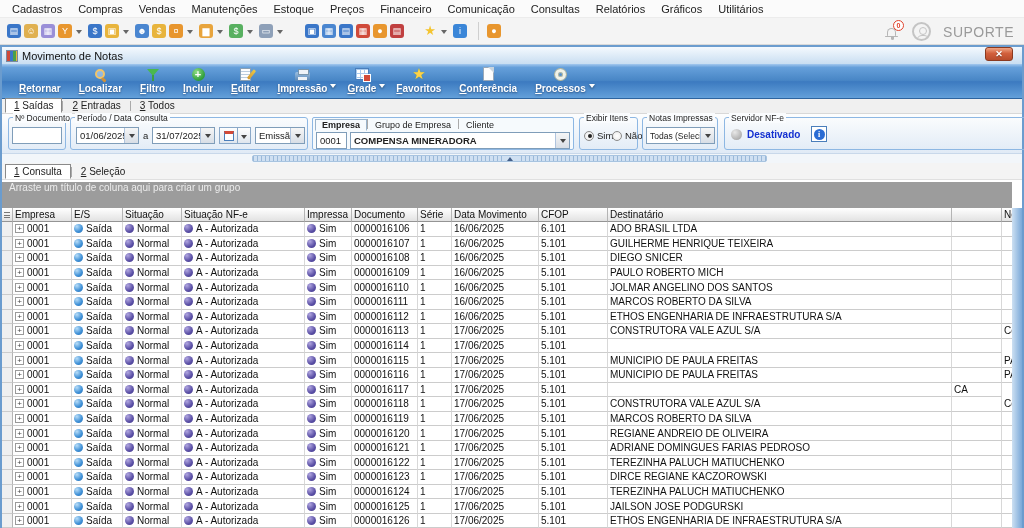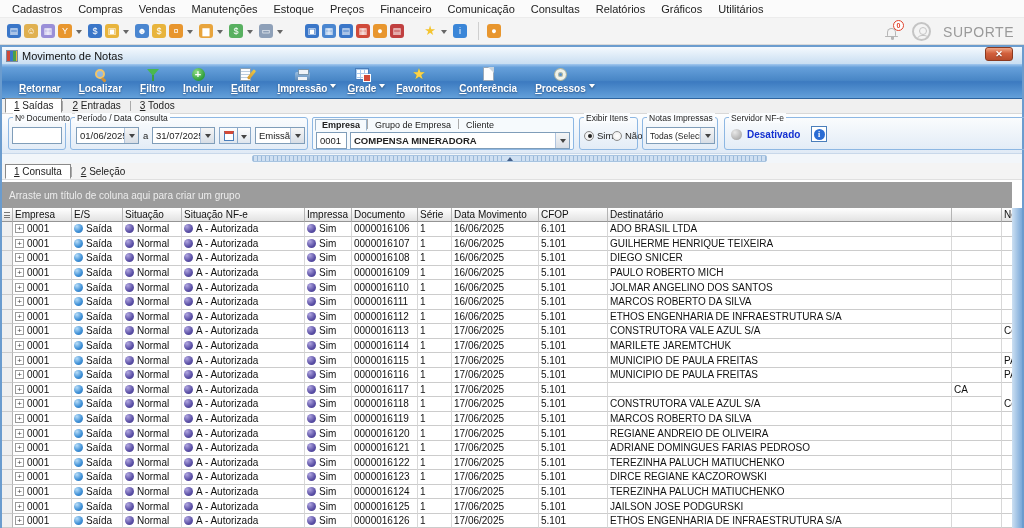--- a/index.html
+++ b/index.html
@@ -89,21 +89,21 @@
   #nfe-status{position:absolute;font-size:10px;font-weight:bold;color:#1430d0}
   #nfe-info{position:absolute;width:16px;height:16px;border:1px solid #4a7ebb;background:#fff;display:flex;align-items:center;justify-content:center;cursor:pointer}
   #nfe-info::before{content:"i";width:11px;height:11px;border-radius:50%;background:#2a6cd4;color:#fff;font-size:8px;font-weight:bold;font-family:"Liberation Serif",serif;text-align:center;line-height:11px}
   
   #splitband{height:9px;flex:none;background:#f2f6fa;position:relative}
   #splitter{position:absolute;left:250px;top:1px;width:515px;height:7px;background:#cfe0f2;border:1px solid #a8c4e0;border-radius:2px;background-image:repeating-linear-gradient(90deg,#9ab8d8 0 1px,transparent 1px 4px);cursor:row-resize}
   #splitgrip{position:absolute;left:50%;top:0;width:16px;height:5px;margin-left:-8px;background:#cfe0f2;display:flex;align-items:center;justify-content:center}
   #splitgrip::after{content:"";border:3px solid transparent;border-bottom:4px solid #44608a;margin-bottom:3px}
   
   #resulttabs{height:17px;flex:none;background:#f4f4f4;border-bottom:1px solid #e0e0e0}
-  #groupbar{height:26px;flex:none;background:#9c9c9c;margin:2px 10px 0 0;display:flex;align-items:center;padding-left:7px}
+  #groupbar{height:26px;flex:none;background:#9c9c9c;margin:2px 10px 0 0;display:flex;align-items:flex-start;padding-left:7px}
   #group-hint{font-size:10px;color:#ececec}
   #gridwrap{flex:1;overflow:hidden;position:relative;padding-right:10px}
   #right-strip{position:absolute;right:0;top:-28px;bottom:0;width:10px;background:linear-gradient(90deg,#cde0f2,#7aa8d8)}
   :root{--cols:11px 59px 51px 59px 123px 47px 66px 34px 87px 69px 344px 50px 14px}
   #theader{display:grid;grid-template-columns:var(--cols);height:14px}
   .hcell{background:linear-gradient(#ffffff,#e2e2e2);border-right:1px solid #b4b4b4;border-bottom:1px solid #949494;font-size:10px;color:#111;padding:0 2px;white-space:nowrap;overflow:hidden;line-height:13px;cursor:pointer}
   .hlines{position:relative}
   .hlines::after{content:"";position:absolute;left:2px;top:4px;width:6px;height:6px;background:repeating-linear-gradient(#777 0 1px,transparent 1px 2.5px)}
   #tbody{overflow:hidden;height:calc(100% - 14px)}
   .trow{display:grid;grid-template-columns:var(--cols);height:14.6px;background:#fff;cursor:pointer}
@@ -625,21 +625,20 @@
             <span>A - Autorizada</span>
           </div>
           <div class="tcell">
             <span class="ball purple"></span>
             <span>Sim</span>
           </div>
           <div class="tcell">0000016114</div>
           <div class="tcell">1</div>
           <div class="tcell">17/06/2025</div>
           <div class="tcell">5.101</div>
-          <div class="tcell">MARILETE JAREMTCHUK</div>
           <div class="tcell"></div>
           <div class="tcell"></div>
         </div>
         <div class="trow">
           <div class="tcell ind"></div>
           <div class="tcell">
             <span class="expand"></span>
             <span>0001</span>
           </div>
           <div class="tcell">

